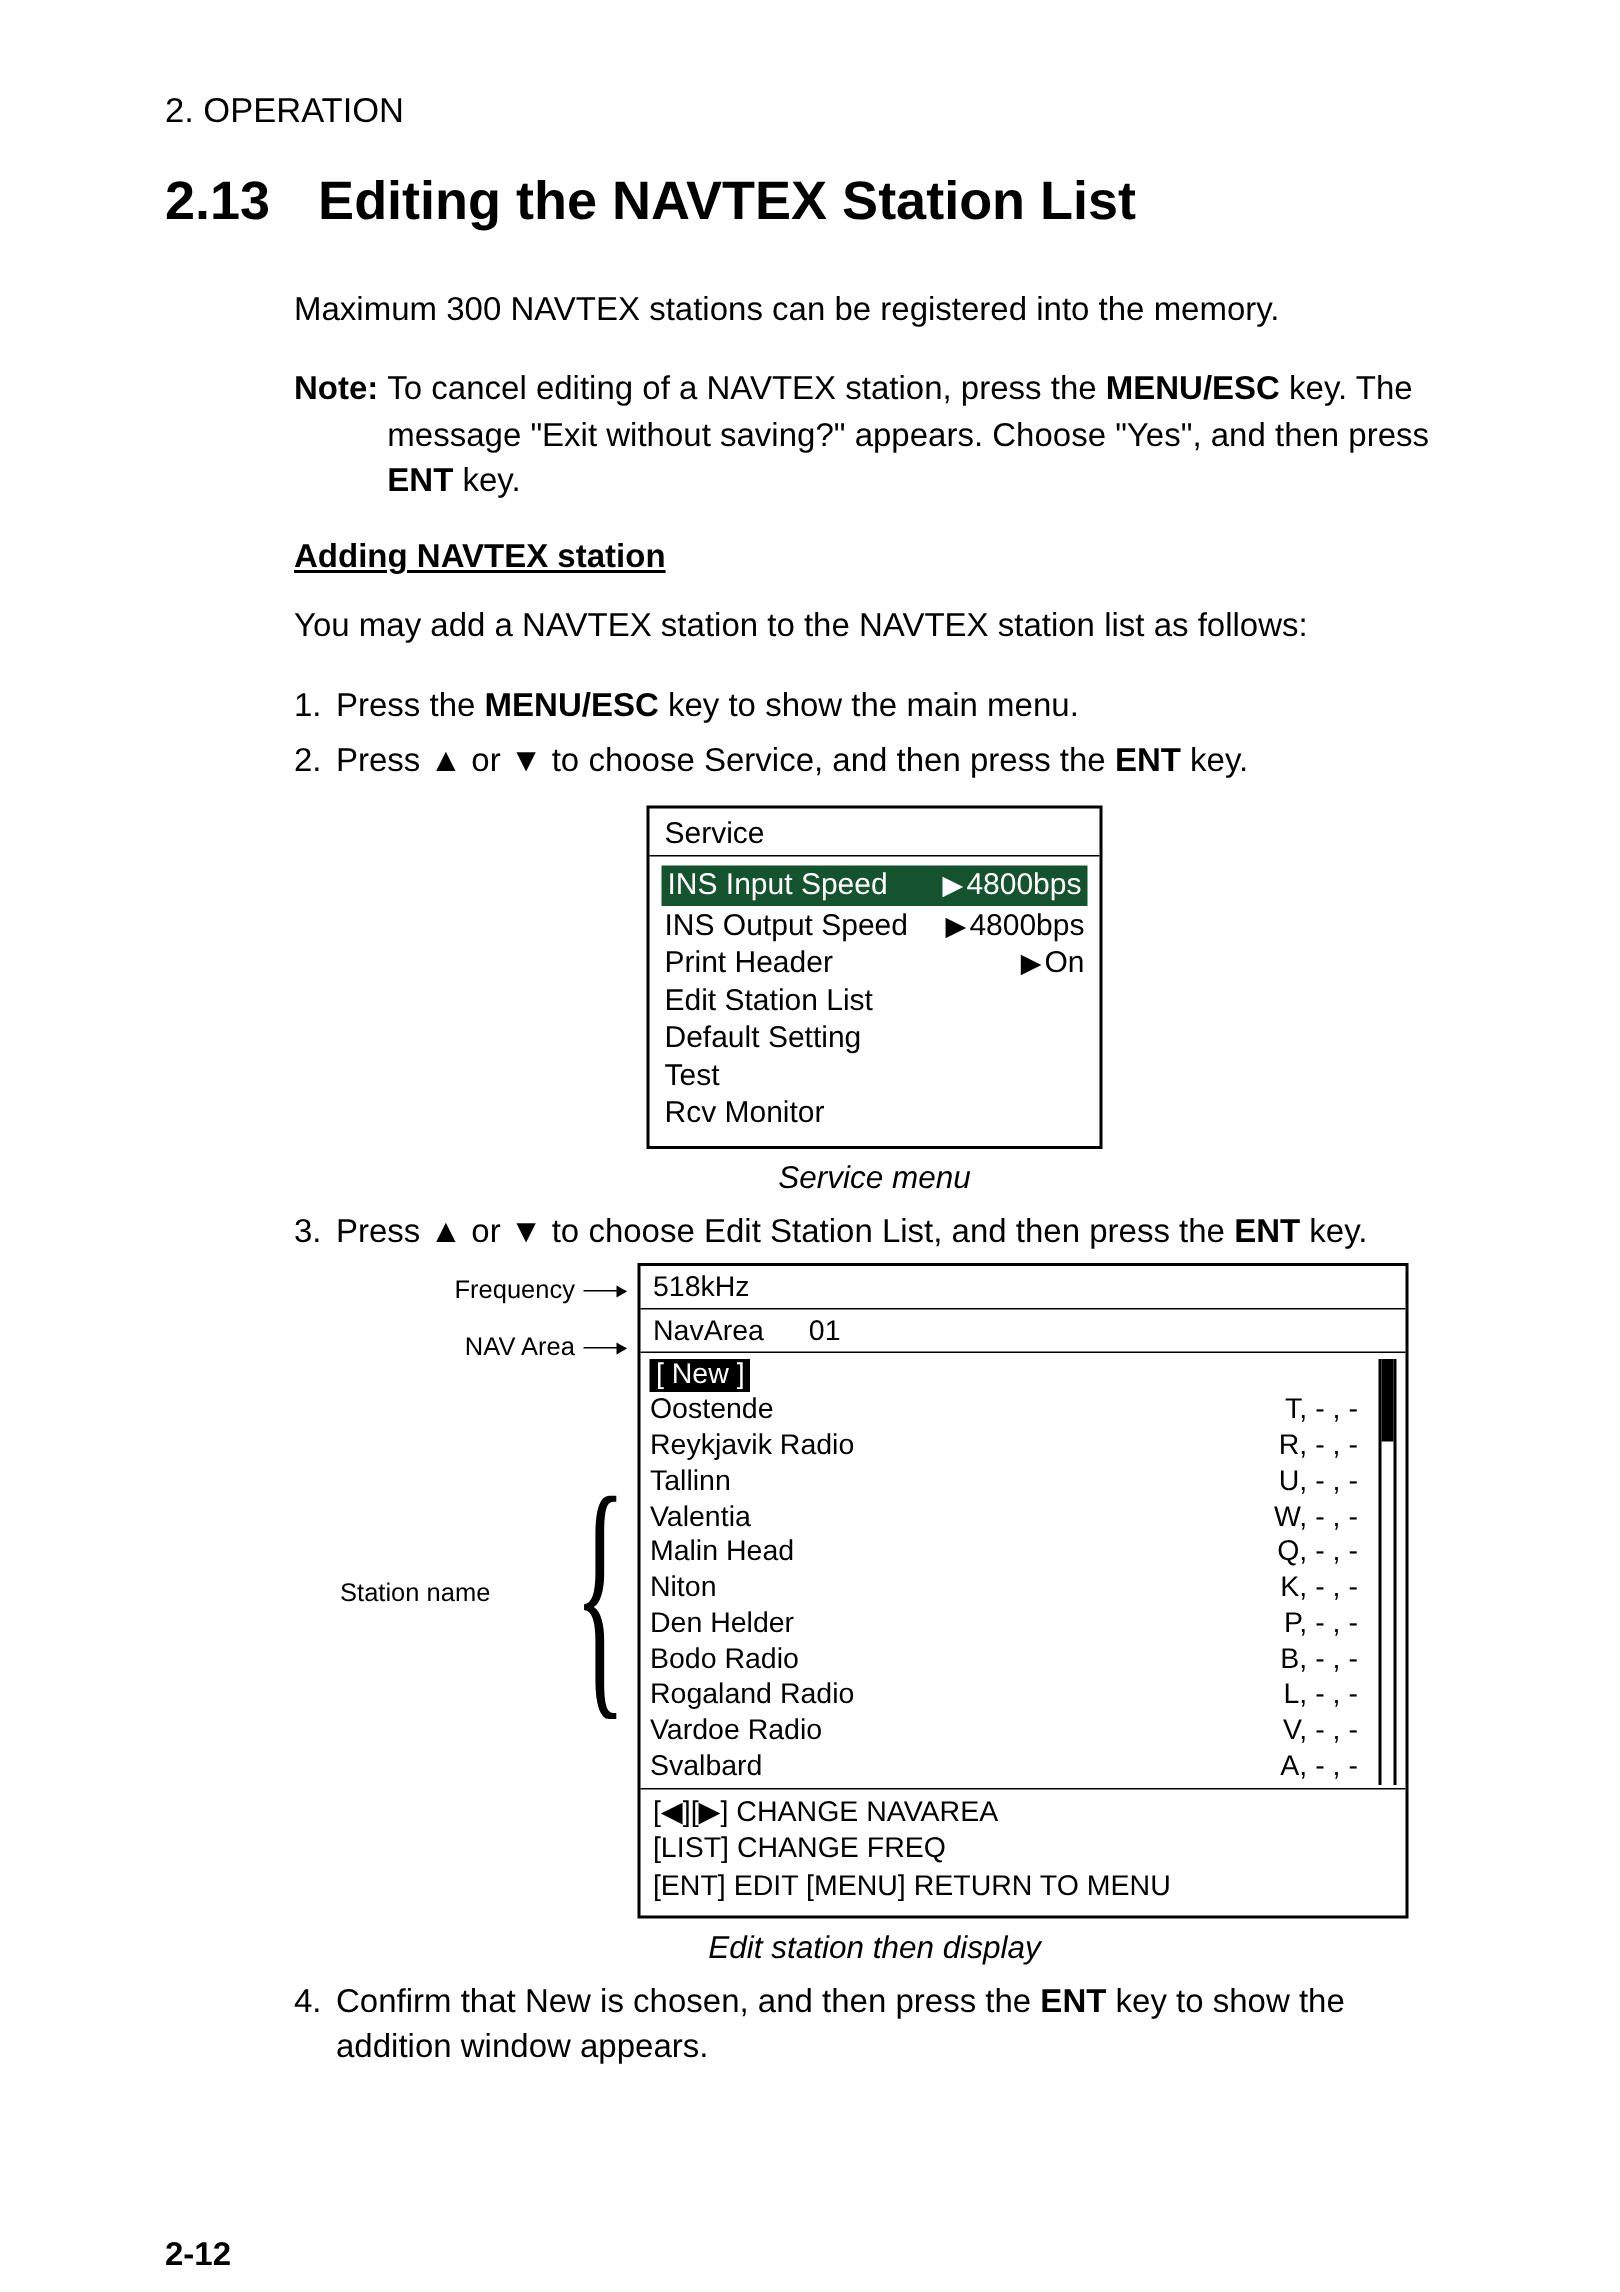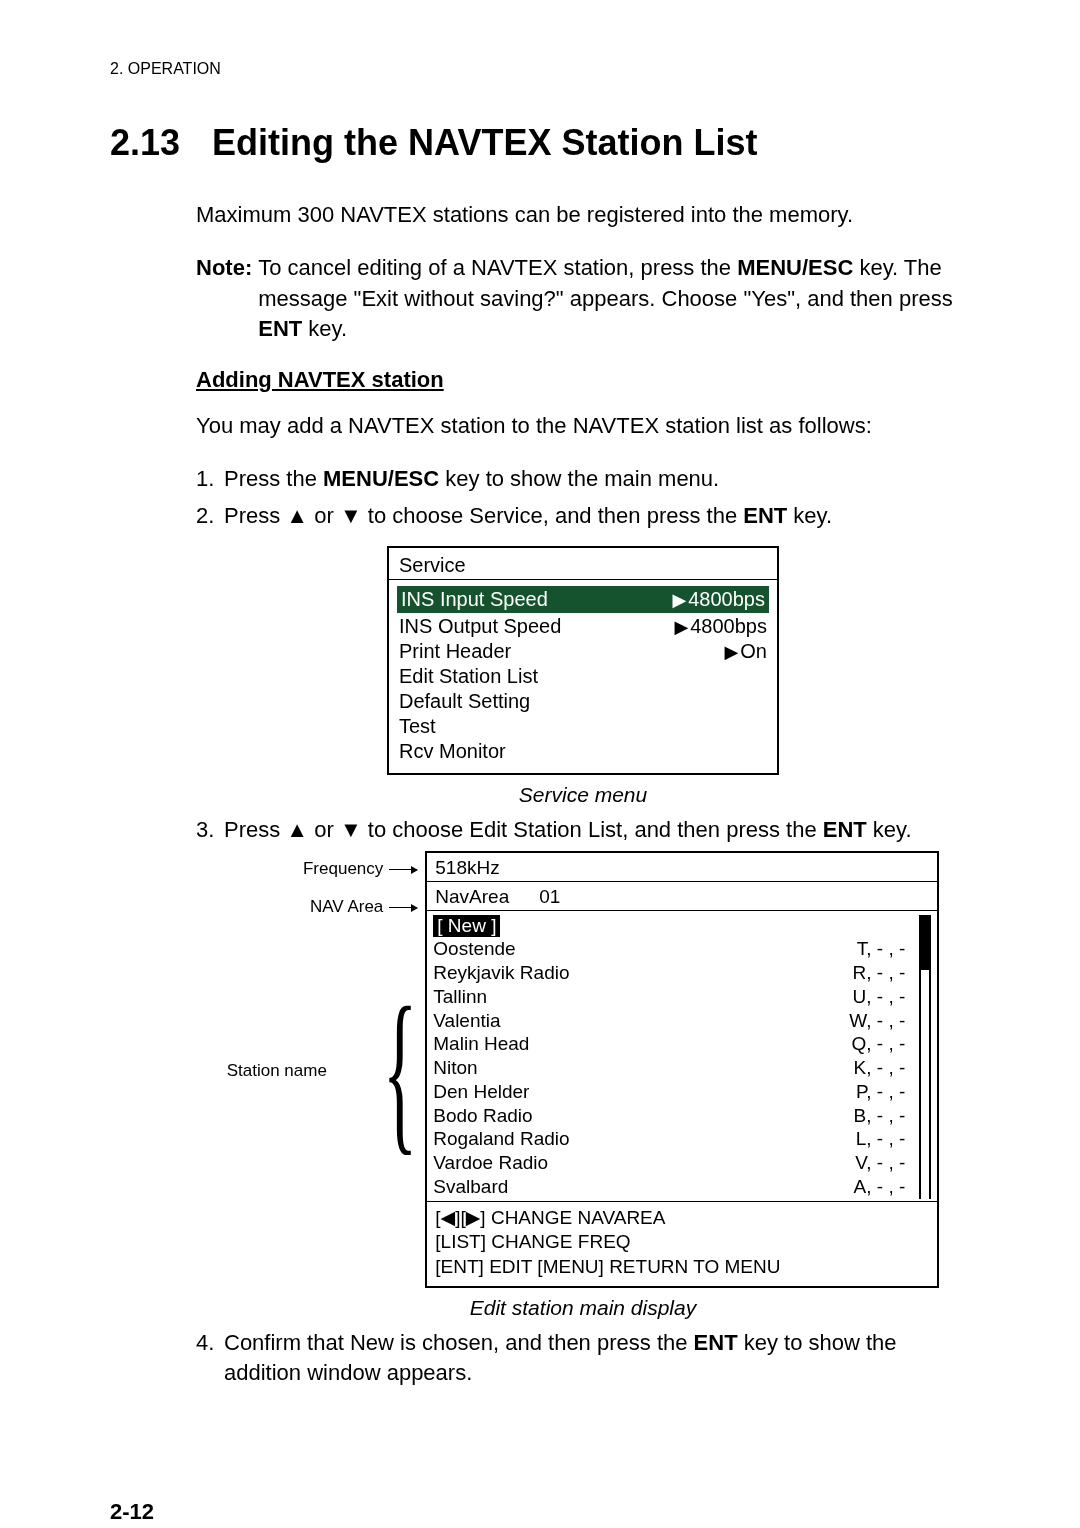--- a/index.html
+++ b/index.html
@@ -4,22 +4,22 @@
   <style>
     * { box-sizing: border-box; margin: 0; padding: 0; }
     body {
       width: 1080px;
       font-family: Arial, Helvetica, sans-serif;
       background: #fff;
       color: #000;
       padding: 60px 110px 60px 110px;
     }
     .chapter-header {
-      font-size: 16px;
-      margin-bottom: 44px;
+      font-size: 23px;
+      margin-bottom: 26px;
     }
     .section-row {
       display: flex;
       align-items: baseline;
       margin-bottom: 36px;
     }
     .section-num {
       font-size: 36px;
       font-weight: bold;
       margin-right: 32px;
@@ -54,21 +54,21 @@
       line-height: 1.4;
       margin-bottom: 6px;
       display: flex;
     }
     ol.steps > li .num { width: 28px; flex-shrink: 0; }
     ol.steps > li .step-text { flex: 1; }
 
     
     .service-box {
       border: 2px solid #000;
-      width: 392px;
+      width: 304px;
       margin: 14px auto 8px;
       font-size: 20px;
     }
     .service-title {
       padding: 6px 10px 2px;
       border-bottom: 1px solid #000;
     }
     .service-body {
       padding: 6px 8px 8px;
     }
@@ -360,21 +360,21 @@
             </div>
         </div>
       </div>
       <div class="edit-help">
         <div>[◀][▶] CHANGE NAVAREA</div>
         <div>[LIST] CHANGE FREQ</div>
         <div>[ENT] EDIT    [MENU] RETURN TO MENU</div>
       </div>
     </div>
   </div>
-  <div class="caption">Edit station main display</div>
+  <div class="caption">Edit station then display</div>
 
   <ol class="steps">
     <li>
       <span class="num">4.</span>
       <span class="step-text">
         <span>Confirm that New is chosen, and then press the </span><b>ENT</b><span> key to show the addition window appears.</span>
       </span>
     </li>
   </ol>
 </div>

